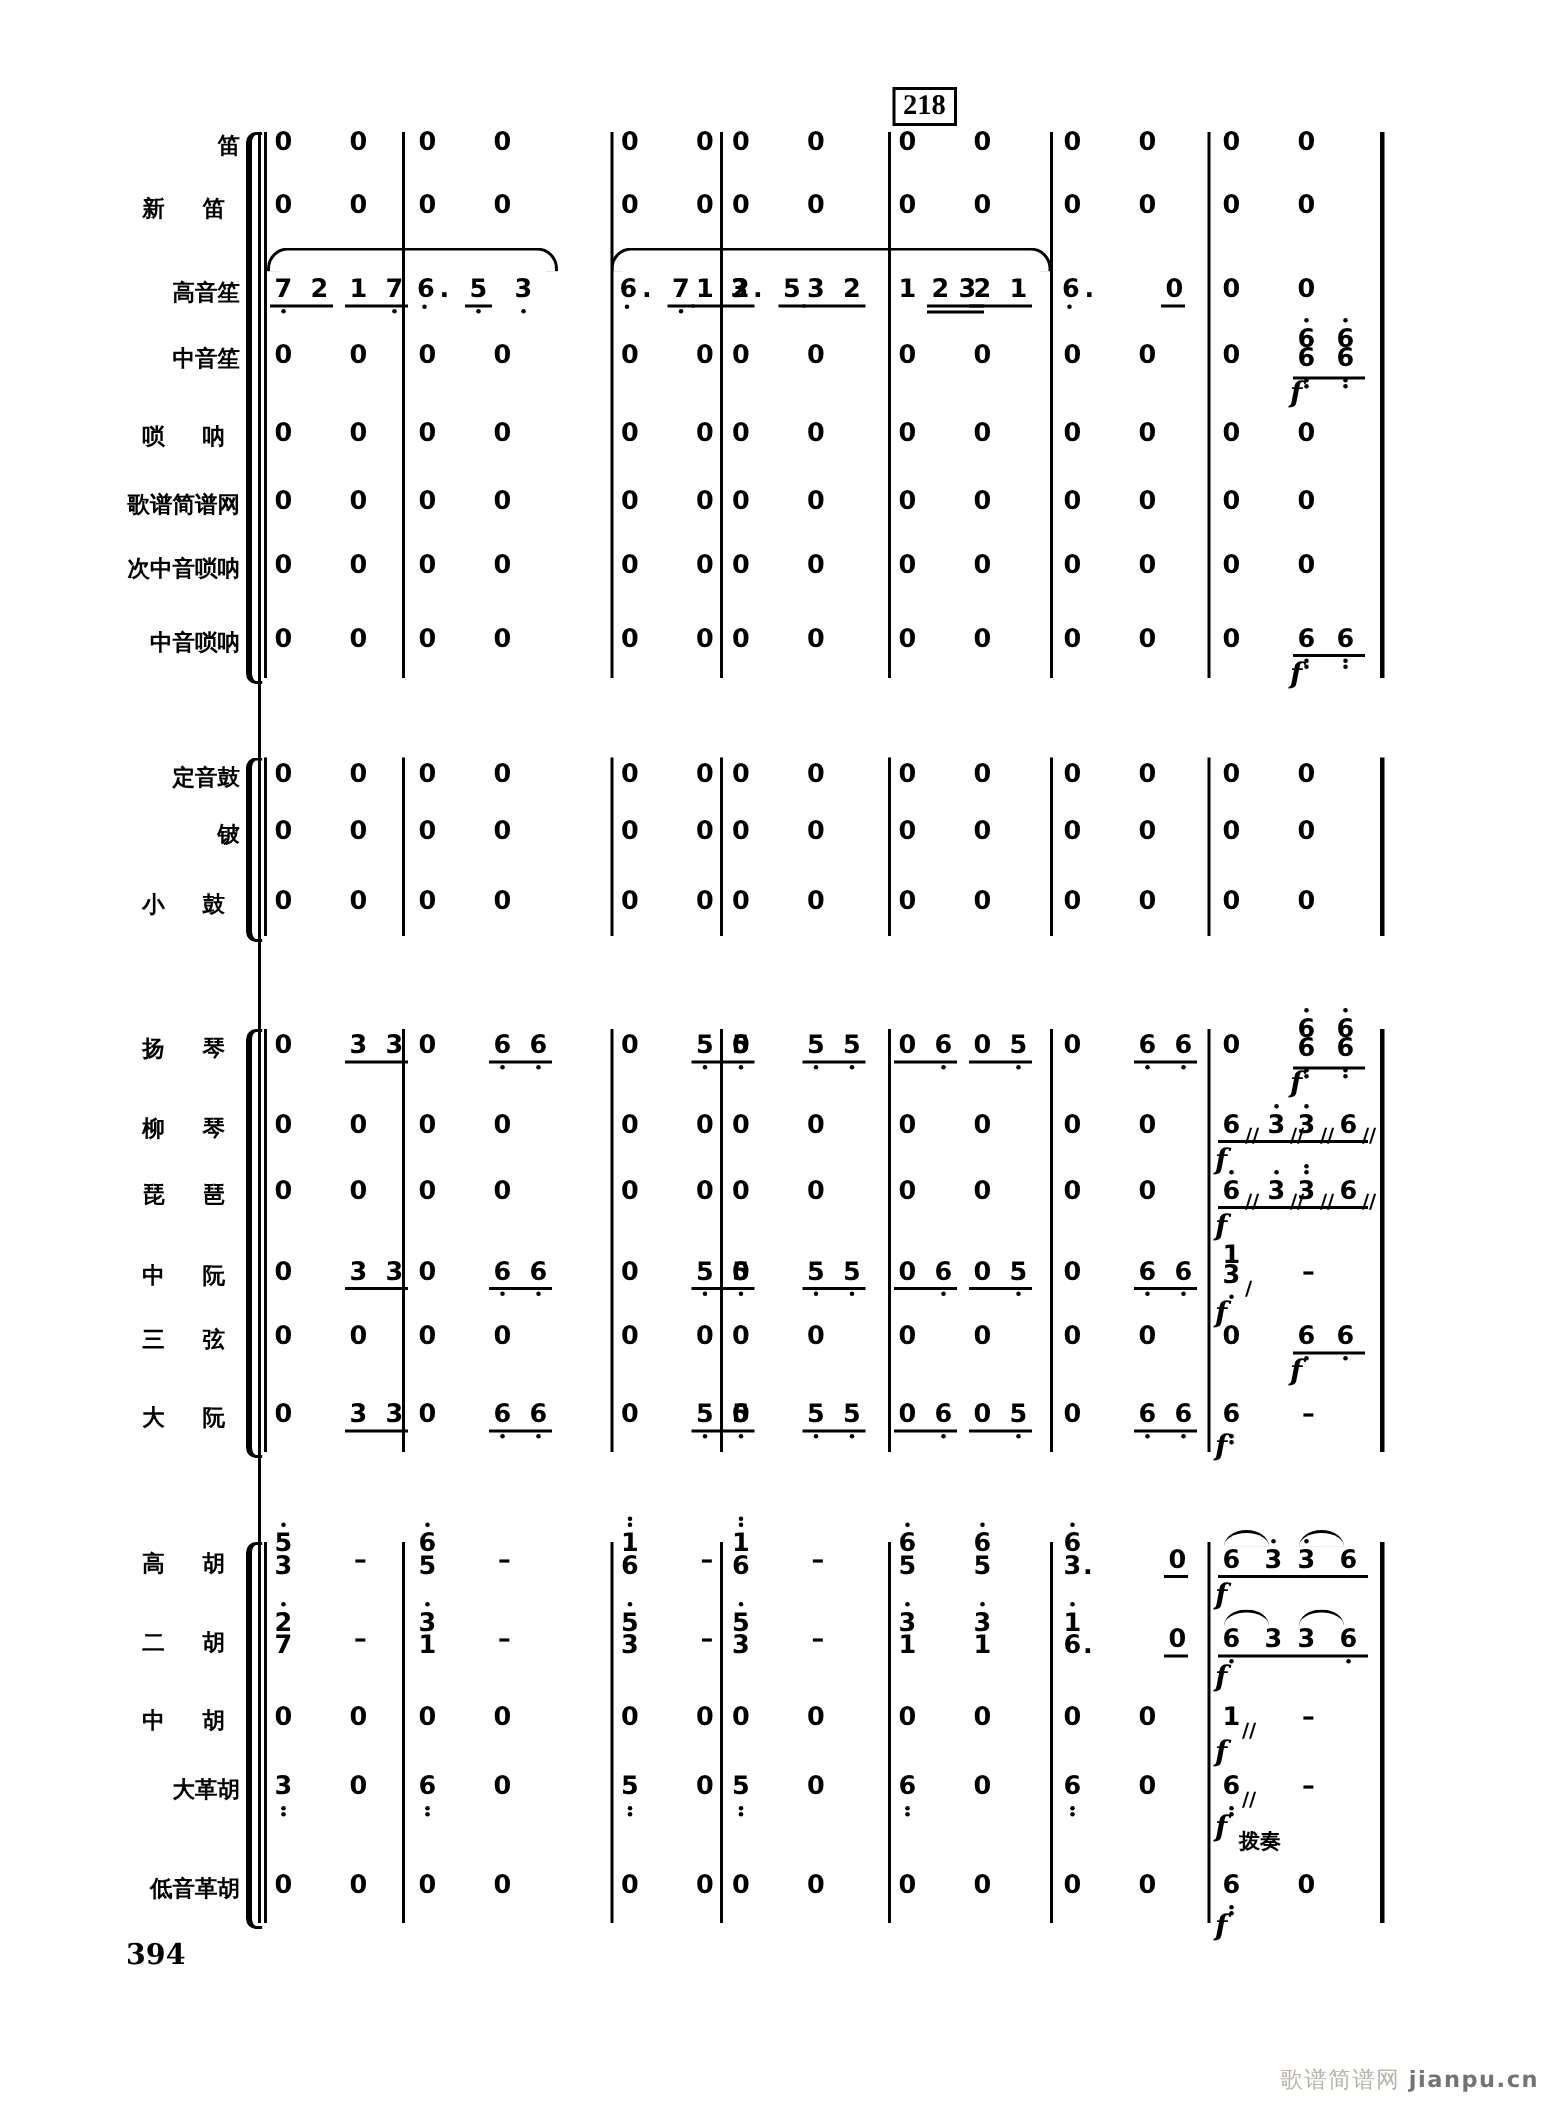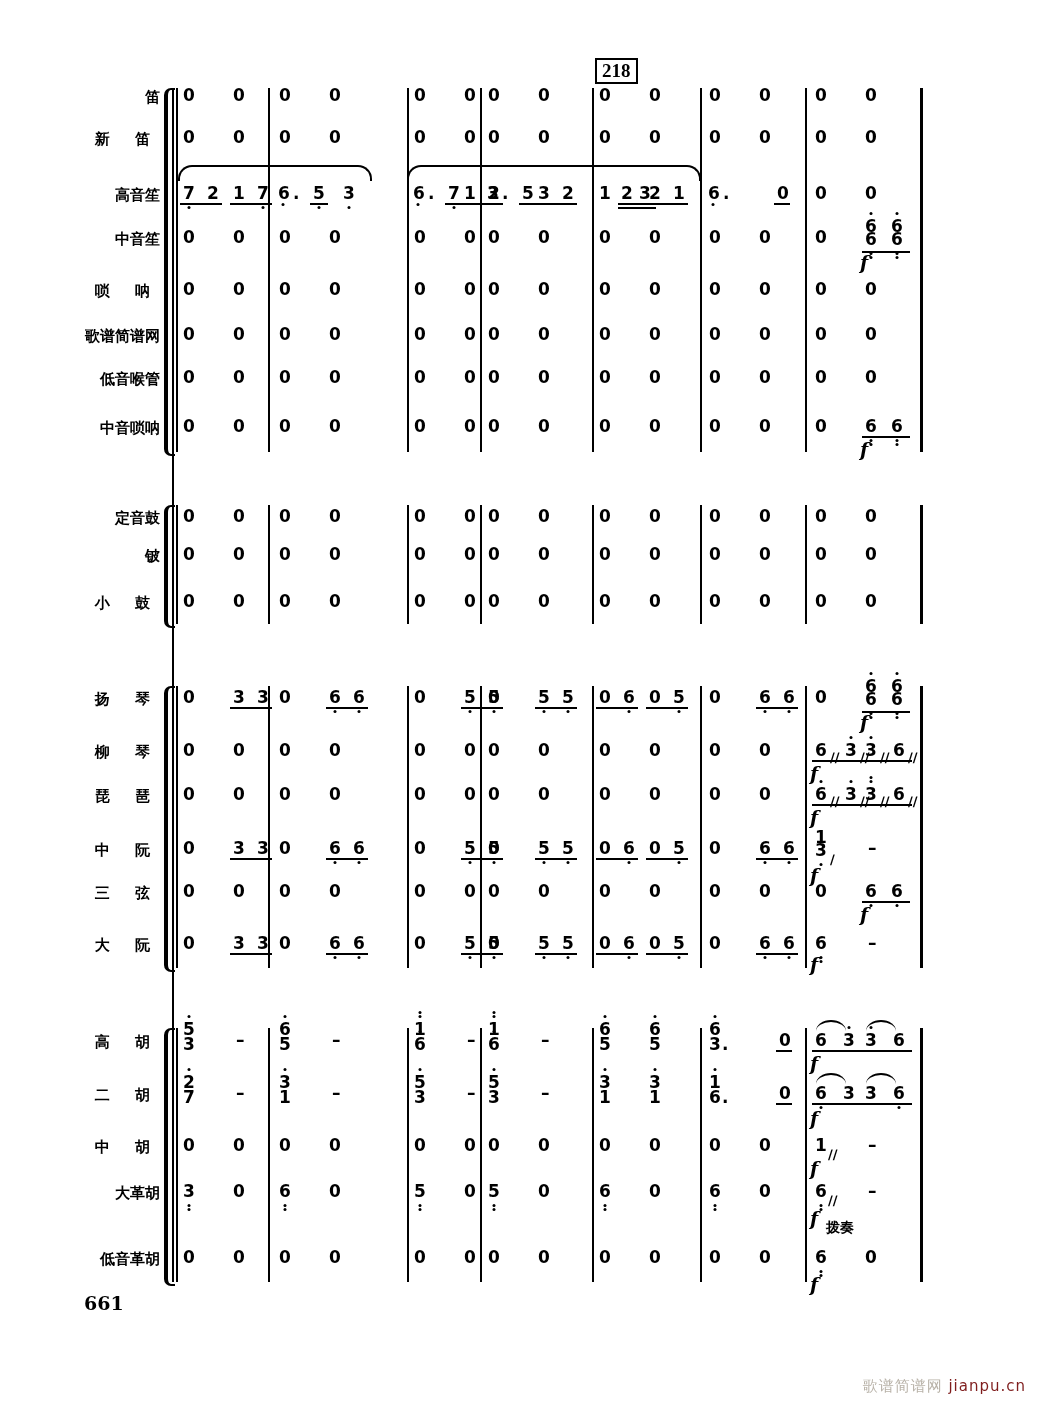--- a/index.html
+++ b/index.html
@@ -85,37 +85,37 @@
   .pagenum{
     position:absolute;left:84px;top:1292px;
     font-family:"DejaVu Serif","Liberation Serif",serif;
     font-weight:700;font-size:19px;
   }
   
   .wm{
     position:absolute;right:14px;bottom:14px;
     font-size:15px;color:#b8b2a8;letter-spacing:1px;white-space:nowrap;
   }
-  .wm .lat{color:#7f1d1d;font-weight:400;}
+  .wm .lat{color:#737373;font-weight:700;}
 </style>
 </head>
 <body>
 
 <div id="page">
 
   <div class="rehearsal">218</div>
 
   <div class="staff" id="staff">
       <div class="iname " style="right: 880px; top: 90px;">笛</div>
       <div class="iname sp1" style="right: 880px; top: 132px;">新 笛</div>
       <div class="iname " style="right: 880px; top: 188px;">高音笙</div>
       <div class="iname " style="right: 880px; top: 232px;">中音笙</div>
       <div class="iname sp1" style="right: 880px; top: 284px;">唢 呐</div>
       <div class="iname " style="right: 880px; top: 329px;">歌谱简谱网</div>
-      <div class="iname " style="right: 880px; top: 372px;">低音喉管</div>
+      <div class="iname " style="right: 880px; top: 372px;">次中音唢呐</div>
       <div class="iname " style="right: 880px; top: 421px;">中音唢呐</div>
       <div class="iname " style="right: 880px; top: 511px;">定音鼓</div>
       <div class="iname " style="right: 880px; top: 549px;">铍</div>
       <div class="iname sp1" style="right: 880px; top: 596px;">小 鼓</div>
       <div class="iname sp1" style="right: 880px; top: 692px;">扬 琴</div>
       <div class="iname sp1" style="right: 880px; top: 745px;">柳 琴</div>
       <div class="iname sp1" style="right: 880px; top: 789px;">琵 琶</div>
       <div class="iname sp1" style="right: 880px; top: 843px;">中 阮</div>
       <div class="iname sp1" style="right: 880px; top: 886px;">三 弦</div>
       <div class="iname sp1" style="right: 880px; top: 938px;">大 阮</div>
@@ -612,19 +612,19 @@
       <div class="cell" style="left: 537px; top: 1249px; font-size: 17px;"><span class="num">0</span></div>
       <div class="cell" style="left: 598px; top: 1249px; font-size: 17px;"><span class="num">0</span></div>
       <div class="cell" style="left: 648px; top: 1249px; font-size: 17px;"><span class="num">0</span></div>
       <div class="cell" style="left: 708px; top: 1249px; font-size: 17px;"><span class="num">0</span></div>
       <div class="cell" style="left: 758px; top: 1249px; font-size: 17px;"><span class="num">0</span></div>
       <div class="cell" style="left: 814px; top: 1249px; font-size: 17px;"><span class="num">6<span class="od dn1"></span><span class="od dn2"></span></span></div>
       <div class="dyn" style="left: 810px; top: 1275px;">f</div>
       <div class="cell" style="left: 864px; top: 1249px; font-size: 17px;"><span class="num">0</span></div>
     </div>
 
-  <div class="pagenum">661</div>
+  <div class="pagenum">394</div>
 
   <div class="wm">
     <span>歌谱简谱网</span>
     <span class="lat">jianpu.cn</span>
   </div>
 </div>
 
 </body></html>

